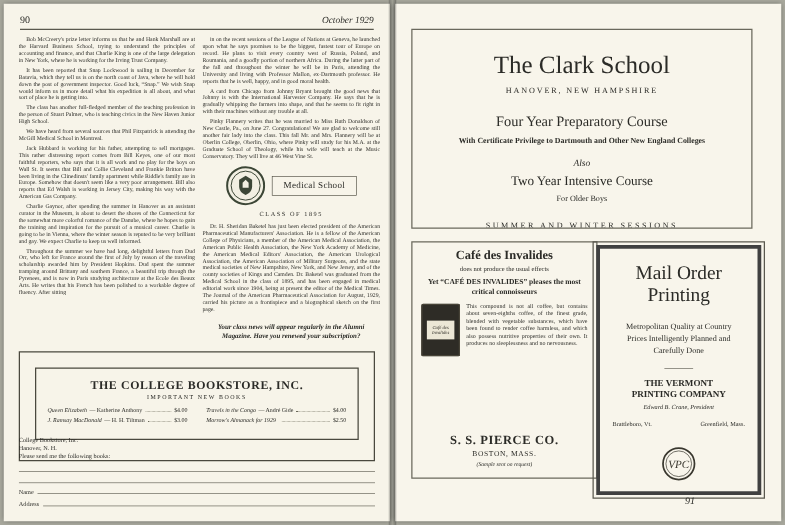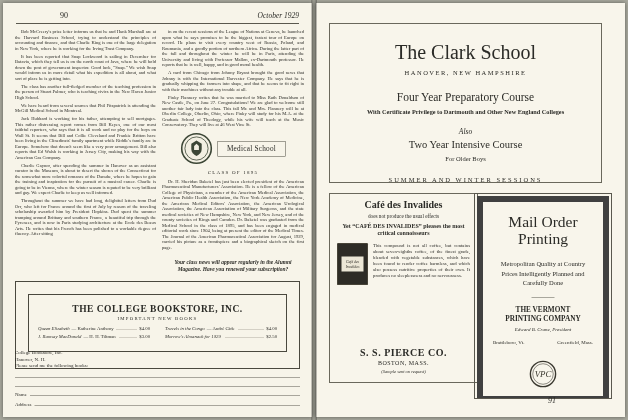--- a/index.html
+++ b/index.html
@@ -11,21 +11,21 @@
   }
   .page{position:absolute;top:3px;height:414px;background:#f7f4e9;box-shadow:0 0 4px rgba(0,0,0,.45);}
   #pageL{left:3px;width:309px;}
   #pageR{left:316px;width:309px;background:#f8f5eb;}
   .gutter{position:absolute;left:311px;top:0;width:6px;height:420px;
     background:linear-gradient(90deg,rgba(0,0,0,.25),rgba(0,0,0,.05) 50%,rgba(0,0,0,.3));}
 
   
   .header{position:absolute;left:13px;right:13px;top:8px;display:flex;justify-content:space-between;
     align-items:baseline;border-bottom:1px solid #5a584e;padding-bottom:3px;}
-  .folio{font-size:8px;margin-left:44px;}
+  .folio{font-size:8px;}
   .masthead{font-size:7.5px;letter-spacing:2.5px;}
   .issue-date{font-size:7.5px;font-style:italic;}
 
   .colwrap{position:absolute;top:26px;height:248px;overflow:hidden;}
   #col1{left:12px;width:141px;}
   #col2{left:159px;width:142px;}
   .s50{width:200%;transform:scale(.5);transform-origin:0 0;}
   .cols p{font-size:9.2px;line-height:11px;text-align:justify;margin:0 0 5px;text-indent:12px;}
 
   .med{margin:10px 0 8px;text-align:center;}
@@ -77,21 +77,21 @@
   .tin{float:left;width:62px;height:84px;background:#2e2c26;border-radius:3px;margin:2px 10px 2px 0;
     display:flex;align-items:center;justify-content:center;box-shadow:inset 0 0 0 2px #474337;}
   .tin-label{width:44px;height:30px;background:#ece7d6;display:flex;align-items:center;justify-content:center;
     font-size:7.5px;font-style:italic;text-align:center;line-height:9px;color:#2e2c26;}
   .pierce{margin-top:auto;padding-bottom:6px;}
   .pierce-co{font-size:20px;font-weight:bold;letter-spacing:1px;}
   .pierce-city{font-size:12px;letter-spacing:1px;margin-top:3px;}
   .pierce-note{font-size:9px;font-style:italic;margin-top:4px;}
 
   #mailorder{position:absolute;right:13px;width:132px;top:190px;height:200px;border:1px solid #5a584e;padding:2px;overflow:hidden;}
-  .mo-inner{border:6px solid #404040;height:194px;overflow:hidden;}
+  .mo-inner{border:3px solid #404040;height:194px;overflow:hidden;}
   .mo-content{height:388px;display:flex;flex-direction:column;align-items:center;text-align:center;box-sizing:border-box;padding-top:22px;}
   .mo-title{font-size:31px;line-height:34px;}
   .mo-body{font-size:13px;line-height:19px;margin-top:24px;padding:0 34px;}
   .mo-flourish{width:46px;border-bottom:1px solid #5a584e;margin-top:20px;}
   .mo-co{font-size:14.5px;font-weight:bold;margin-top:14px;padding:0 40px;line-height:18px;}
   .mo-pres{font-size:10px;font-style:italic;margin-top:6px;}
   .mo-cities{display:flex;justify-content:space-between;width:100%;box-sizing:border-box;
     padding:0 20px;font-size:10px;margin-top:16px;}
   .mo-mono{margin-top:auto;margin-bottom:16px;width:56px;height:56px;}
   .folio-r{position:absolute;left:232px;bottom:12px;font-size:8px;font-style:italic;}

